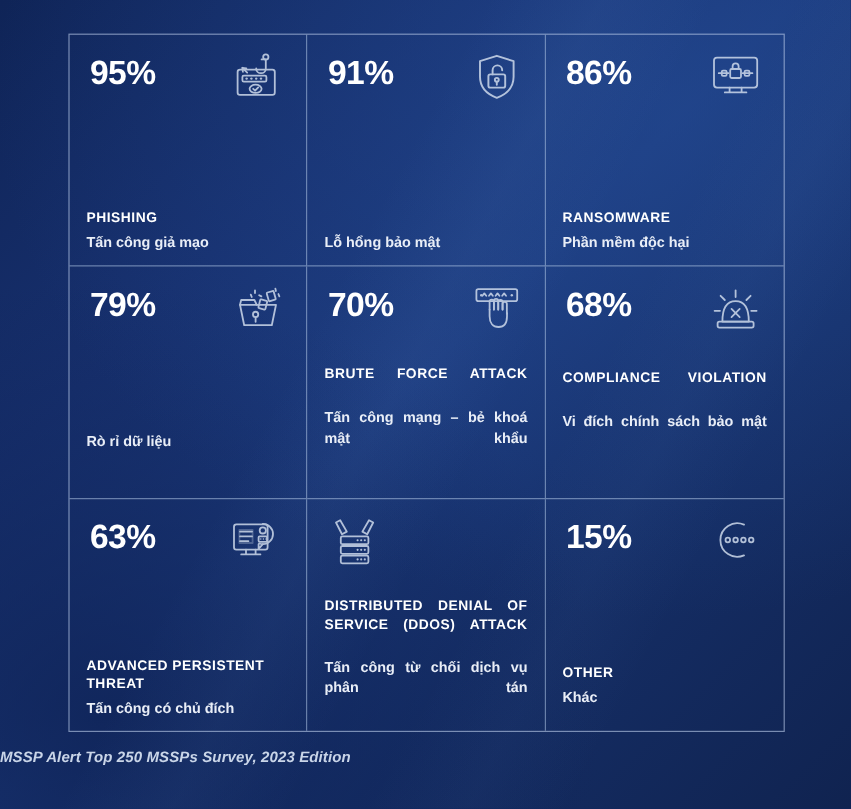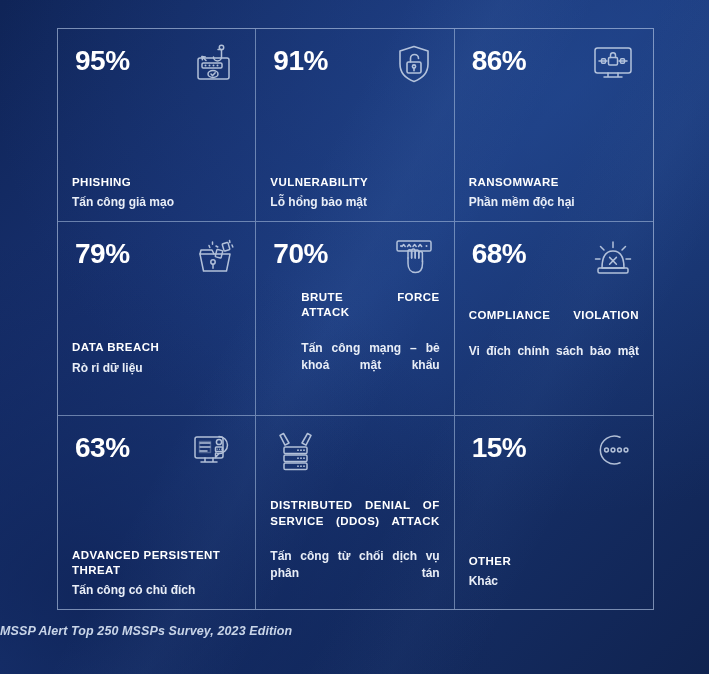--- a/index.html
+++ b/index.html
@@ -113,21 +113,21 @@
   }
   
   .justify .title::after,
   .justify .subtitle::after {
     content: "";
     display: inline-block;
     width: 100%;
   }
 
   .cell.higher .cell-bottom { margin-bottom: 28px; }
-  .cell.midlift .cell-bottom { margin-bottom: 14px; margin-left: 31px; }
+  .cell.midlift .cell-bottom { margin-bottom: 14px; }
   .cell.lift-other .cell-bottom { margin-bottom: 9px; }
 
   #footer {
     position: absolute;
     left: 0;
     top: 624px;
     width: 709px;
     text-align: left;
     color: #c9d5e8;
     font-size: 12.5px;
@@ -177,21 +177,20 @@
           <svg width="40" height="42" viewBox="0 0 40 42" fill="none" stroke="#d4dfef" stroke-width="1.6" stroke-linecap="round" stroke-linejoin="round">
             <path d="M20 3.5L34 8v13c0 8.5-5.8 14.5-14 17.5C11.8 35.5 6 29.5 6 21V8z"></path>
             <rect x="13" y="19" width="14" height="11" rx="1.6"></rect>
             <path d="M16.5 19v-3.5a4 4 0 0 1 8 0"></path>
             <circle cx="20" cy="23.5" r="1.6"></circle>
             <path d="M20 25.1v2.6"></path>
           </svg>
         </div>
       </div>
       <div class="cell-bottom">
-        <div class="title">VULNERABILITY</div>
         <div class="subtitle">Lỗ hổng bảo mật</div>
       </div>
     </div>
 
     <div class="cell col3 row1">
       <div class="cell-top">
         <div class="pct">86%</div>
         <div class="icon-wrap">
           <svg width="46" height="42" viewBox="0 0 46 42" fill="none" stroke="#d4dfef" stroke-width="1.5" stroke-linecap="round" stroke-linejoin="round">
             <rect x="5" y="5" width="36" height="25" rx="2.5"></rect>
@@ -220,21 +219,20 @@
             <circle cx="21" cy="26" r="2.2"></circle>
             <path d="M21 28.2v4"></path>
             <rect x="24" y="14" width="6" height="7.5" rx="0.8" transform="rotate(14 27 17.7)"></rect>
             <rect x="31" y="7" width="6" height="7.5" rx="0.8" transform="rotate(-16 34 10.7)"></rect>
             <path d="M17 9.5l0.8 2M20.5 6l0 2.2M24 10l1.8 1"></path>
             <path d="M40 9l0.8 2M37.5 4.5l0.4 2"></path>
           </svg>
         </div>
       </div>
       <div class="cell-bottom">
-        <div class="title">DATA BREACH</div>
         <div class="subtitle">Rò rỉ dữ liệu</div>
       </div>
     </div>
 
     <div class="cell col2 row2 justify midlift">
       <div class="cell-top">
         <div class="pct">70%</div>
         <div class="icon-wrap">
           <svg width="44" height="42" viewBox="0 0 44 42" fill="none" stroke="#d4dfef" stroke-width="1.5" stroke-linecap="round" stroke-linejoin="round">
             <rect x="5" y="5" width="34" height="10" rx="1.6"></rect>

